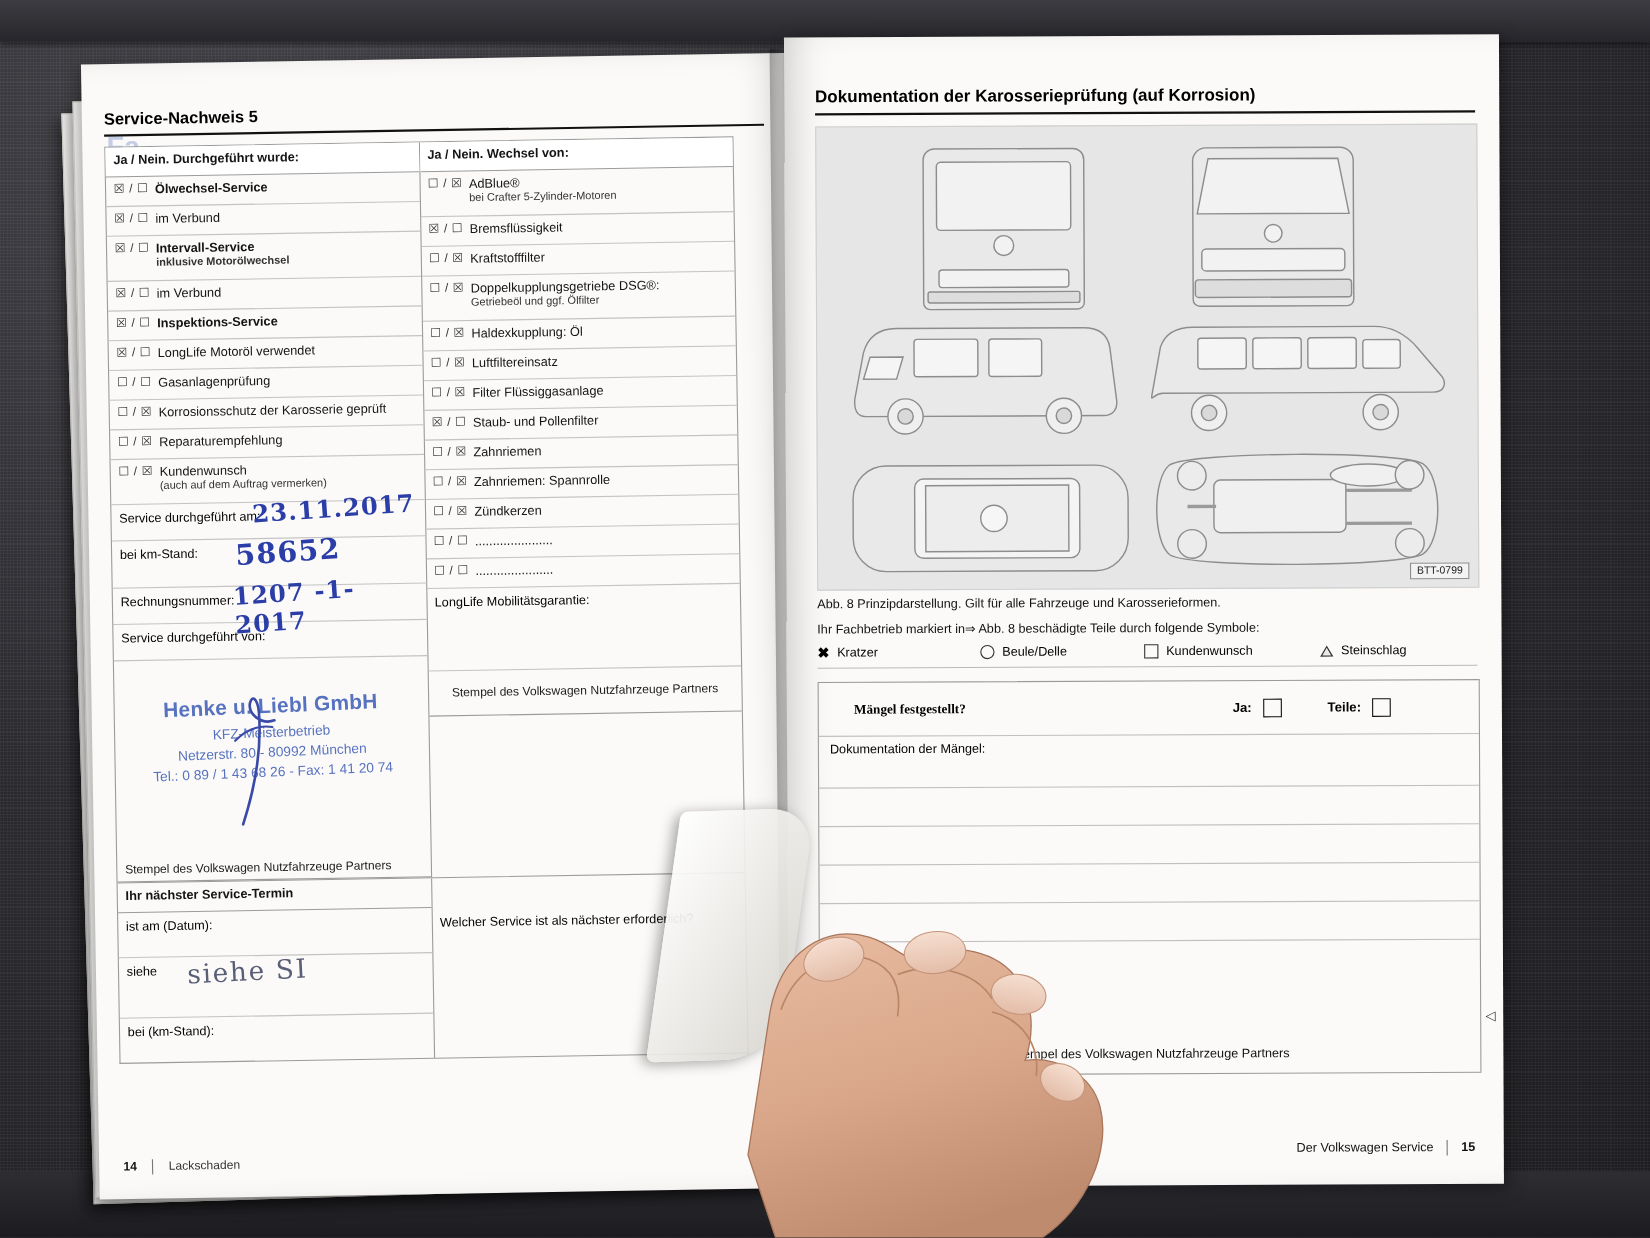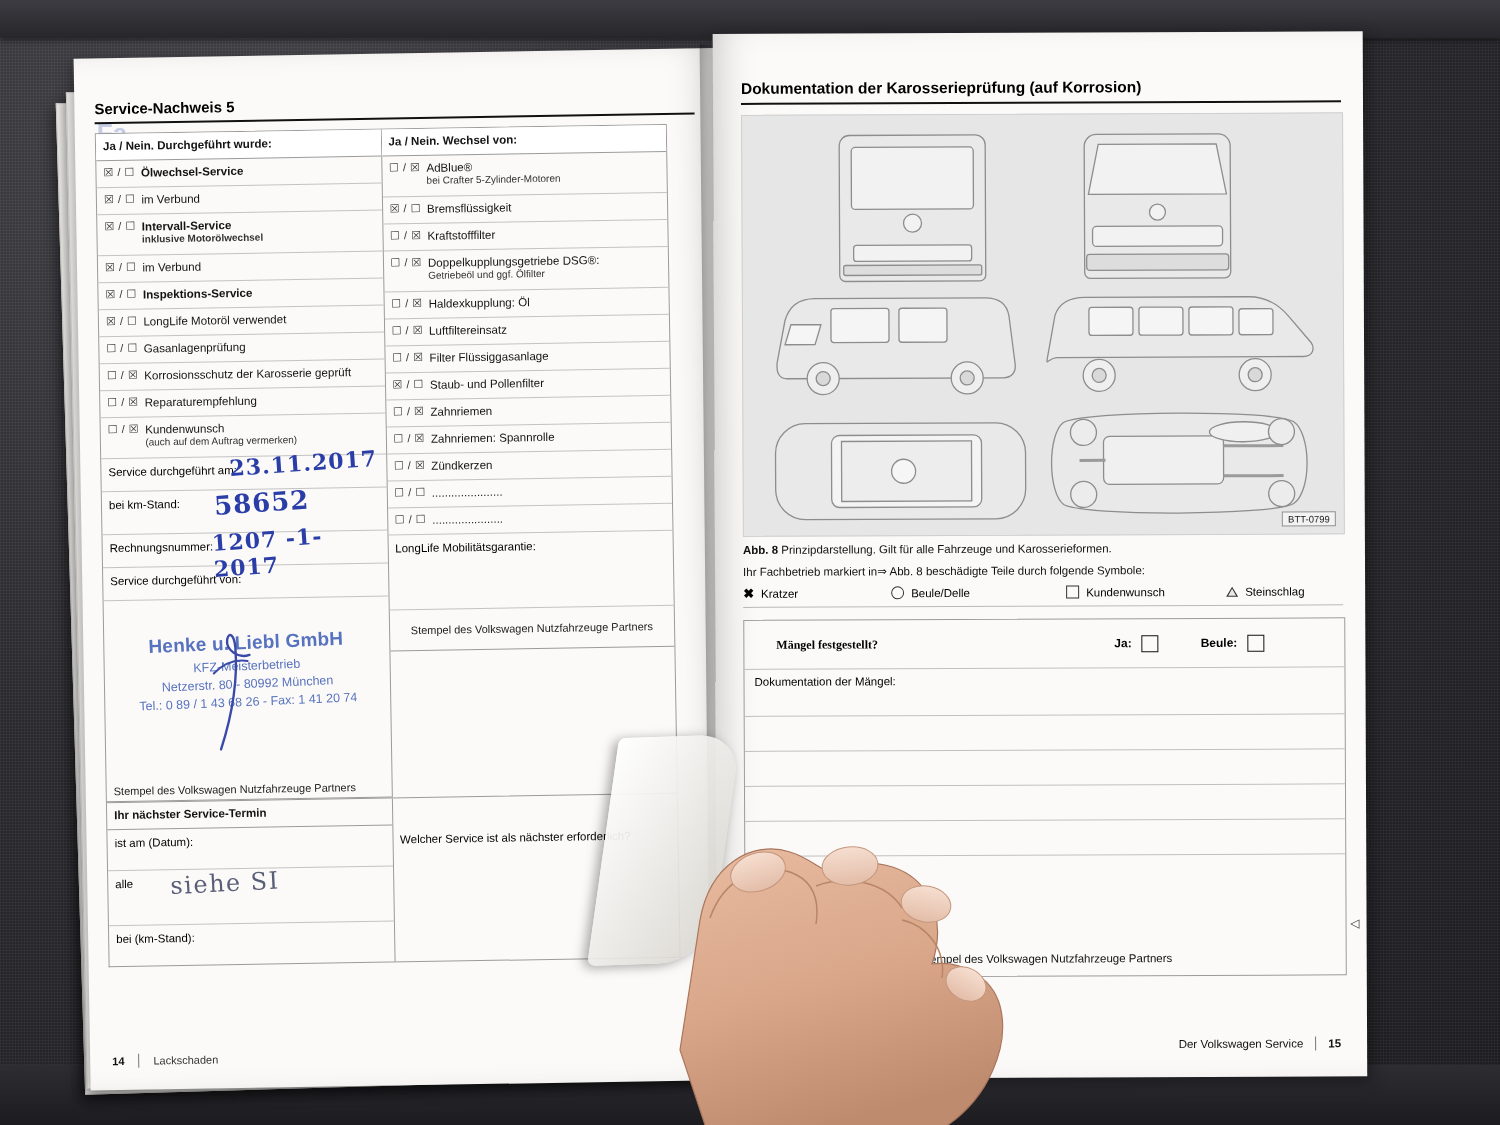--- a/index.html
+++ b/index.html
@@ -125,29 +125,29 @@
   .rp .title{font-size:15.5px;font-weight:bold;padding-bottom:5px;border-bottom:2px solid #111;}
   .fig{
     margin-top:10px;width:600px;height:420px;background:#e6e6e6;border:1px solid #cfcfcf;position:relative;
   }
   .fig svg{position:absolute;inset:0;}
   .figcode{
     position:absolute;right:8px;bottom:7px;font-size:9.5px;border:1px solid #8e8e8e;
     background:#f3f3f3;padding:1px 5px;color:#222;
   }
   .figcap{margin-top:7px;font-size:11.5px;color:#111;}
-  .figcap b{font-weight:bold;}
+  .figcap b{font-weight:normal;}
   .subcap{margin-top:9px;font-size:11.5px;color:#111;}
   .symrow{
     margin-top:8px;display:flex;gap:0;font-size:11.5px;align-items:center;
     border-bottom:1px solid #b9b9b9;padding-bottom:7px;
   }
   .symrow .s{display:flex;align-items:center;gap:7px;}
   .symrow .s.w1{width:148px;}
-  .symrow .s.w2{width:175px;}
+  .symrow .s.w2{width:149px;}
   .symrow .s.w3{width:160px;}
   .sq{width:11px;height:11px;border:1px solid #333;display:inline-block;}
   .ci{width:11px;height:11px;border:1px solid #333;border-radius:50%;display:inline-block;}
   .tri{width:0;height:0;border-left:6px solid transparent;border-right:6px solid transparent;border-bottom:10px solid transparent;border-bottom-color:transparent;position:relative;}
   .tri:after{content:"";position:absolute;left:-6px;top:0;width:0;height:0;
     border-left:6px solid transparent;border-right:6px solid transparent;border-bottom:10px solid #333;}
   .tri:before{content:"";position:absolute;left:-4px;top:2.5px;width:0;height:0;z-index:2;
     border-left:4px solid transparent;border-right:4px solid transparent;border-bottom:7px solid #e9e9e6;}
   .xsym{font-size:13px;font-weight:bold;line-height:1;}
 
@@ -348,21 +348,21 @@
 
       <div class="nextsvc">
         <div class="ns-l">
           <div class="cell" style="font-weight:bold;border-bottom:1px solid #9b9b9b;">
             <span class="lbl bold">Ihr nächster Service-Termin</span>
           </div>
           <div class="row-line" style="min-height:28px;">
             <span class="sm">ist am (Datum):</span>
           </div>
           <div class="row-line" style="min-height:42px;position:relative;">
-            <span class="sm">alle</span>
+            <span class="sm">siehe</span>
             <span class="hw2" style="position:absolute;left:62px;top:0px;">siehe SI</span>
           </div>
           <div class="row-line" style="min-height:28px;border-bottom:none;">
             <span class="sm">bei (km-Stand):</span>
           </div>
         </div>
         <div class="ns-r">
           <div class="row-line" style="min-height:98px;border-bottom:none;padding-top:34px;">
             <span class="sm">Welcher Service ist als nächster erforderlich?</span>
           </div>
@@ -474,21 +474,21 @@
         </div>
       </div>
 
       <div class="mtable">
         <div class="mrow head">
           <span style="padding-left:22px;font-family:Liberation Serif, serif;">Mängel festgestellt?</span>
           <span class="spacer"></span>
           <span>Ja:</span>
           <span class="box"></span>
           <span style="width:22px"></span>
-          <span>Beule:</span>
+          <span>Teile:</span>
           <span class="box"></span>
           <span style="width:60px"></span>
         </div>
         <div class="mrow lbl2">
           <span>Dokumentation der Mängel:</span>
         </div>
         <div class="mrow"></div>
         <div class="mrow"></div>
         <div class="mrow"></div>
         <div class="mrow"></div>

